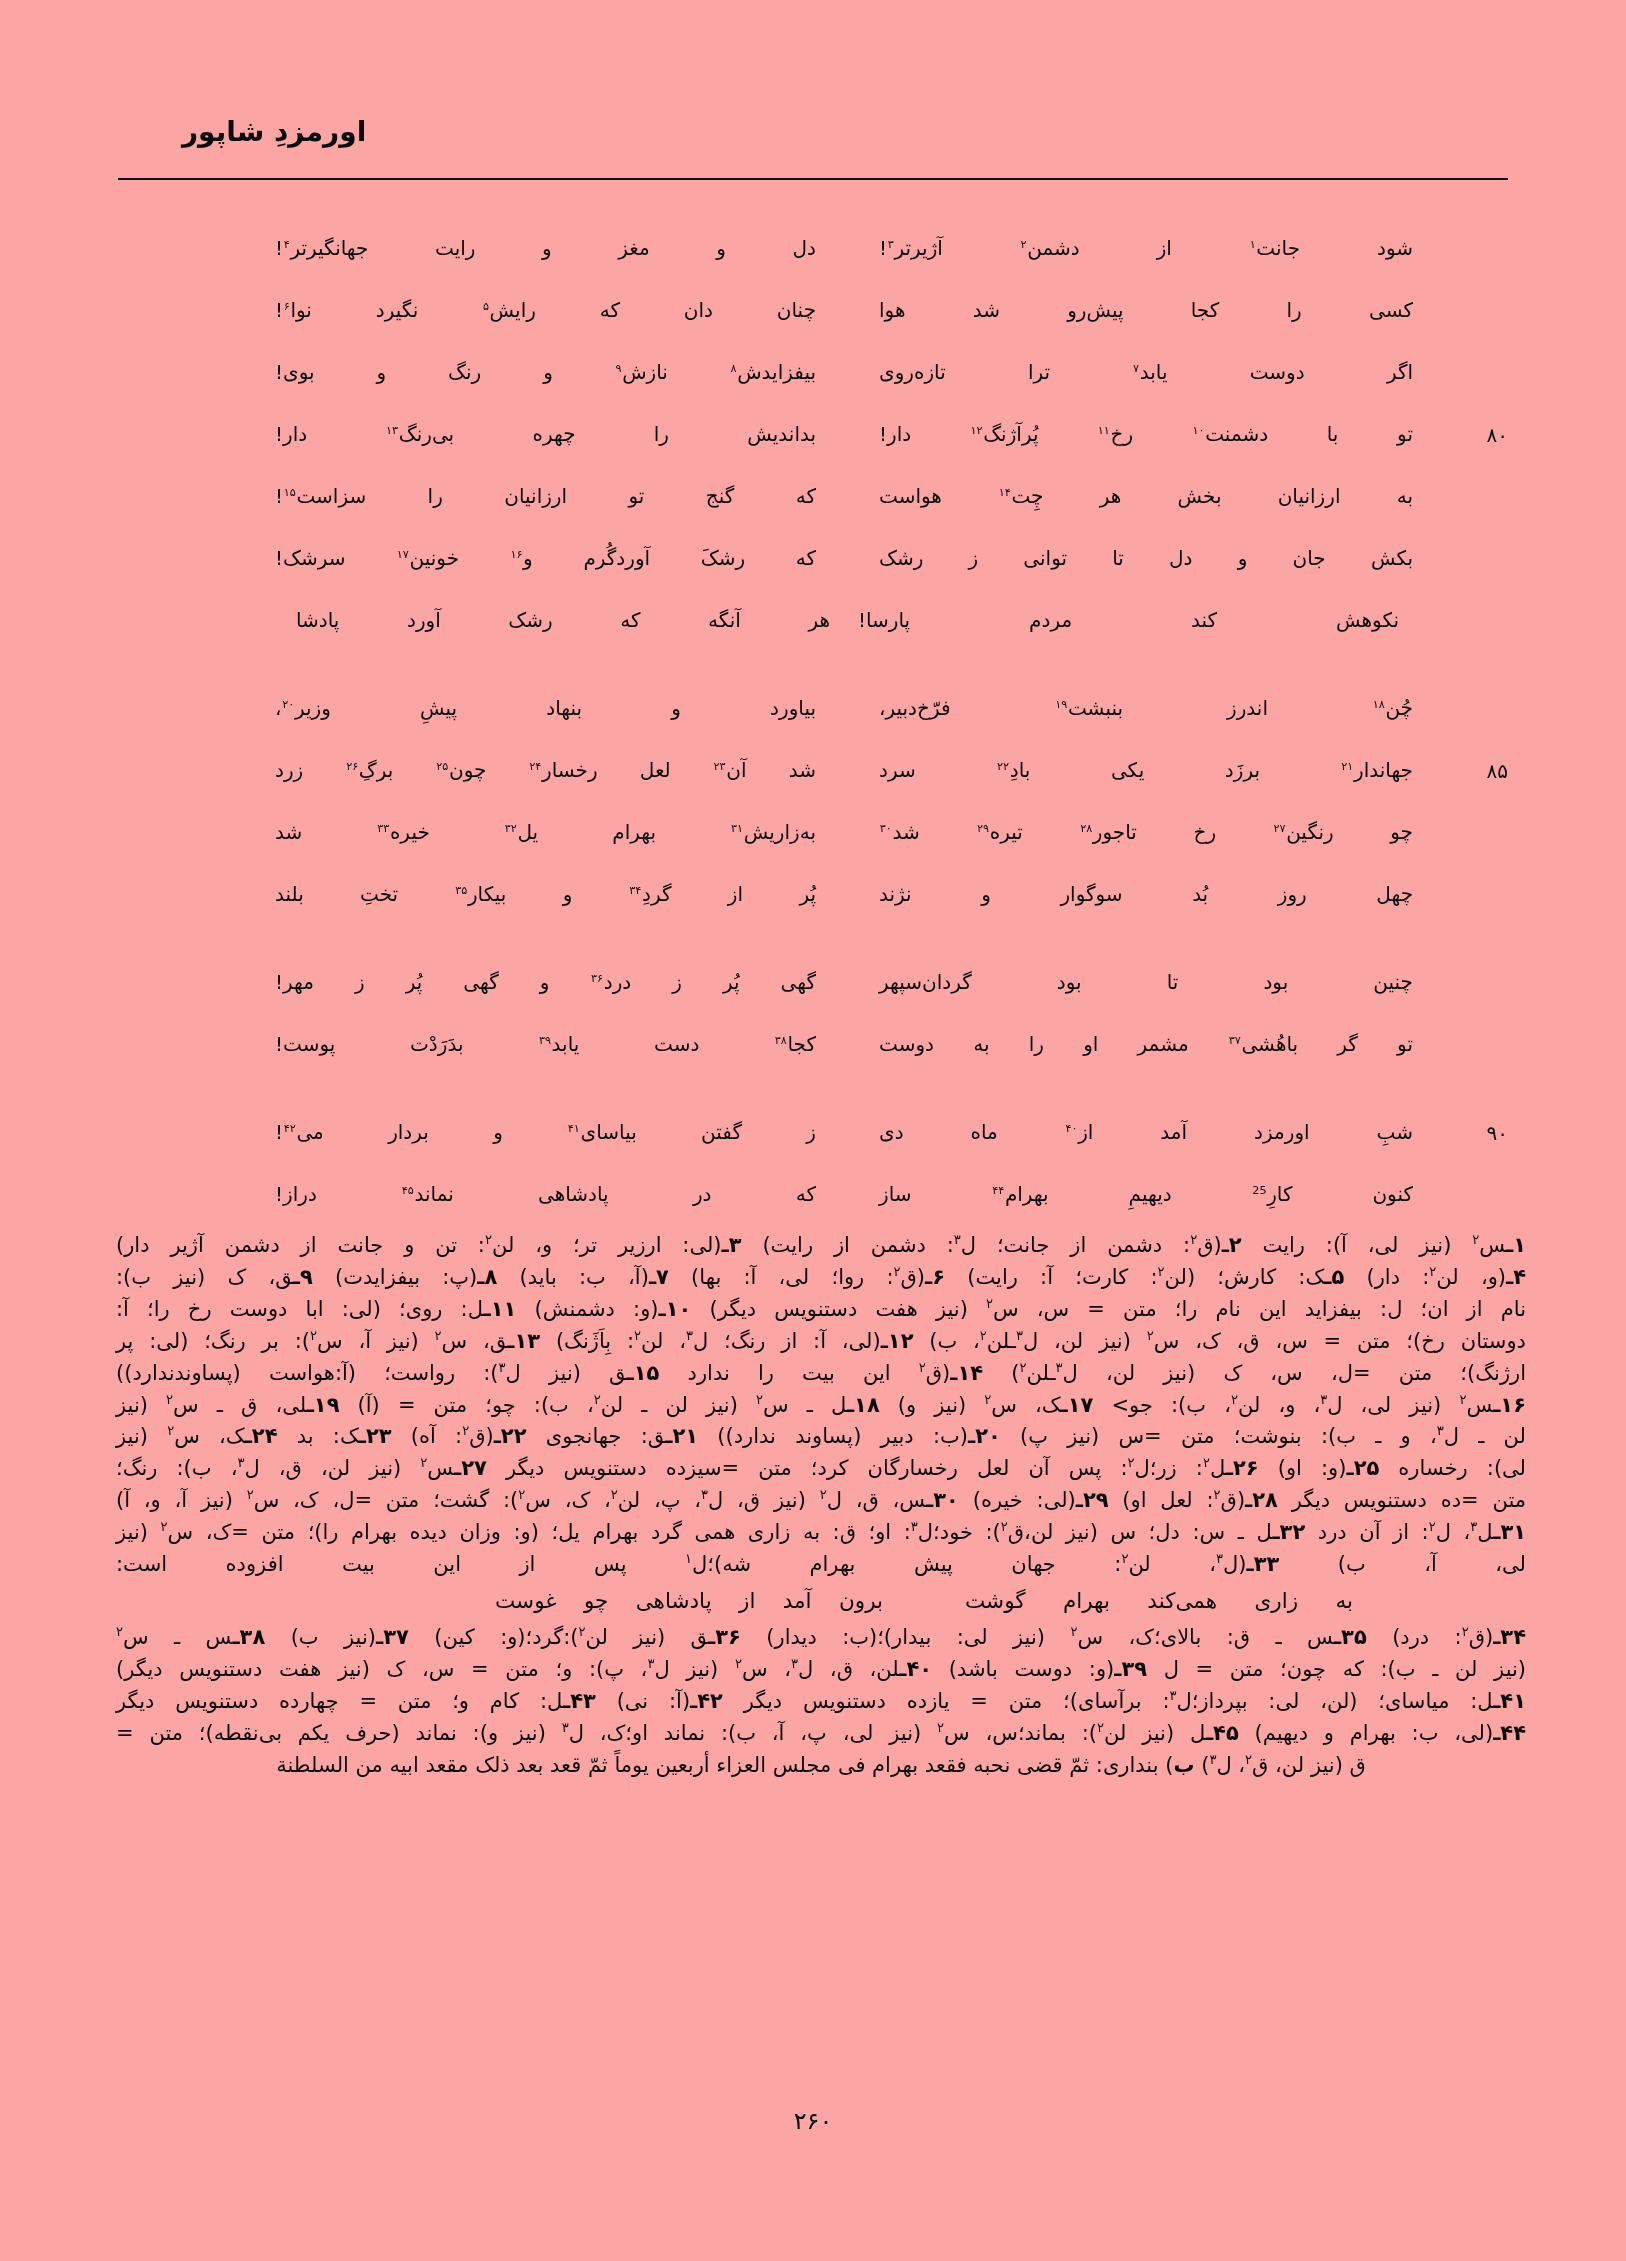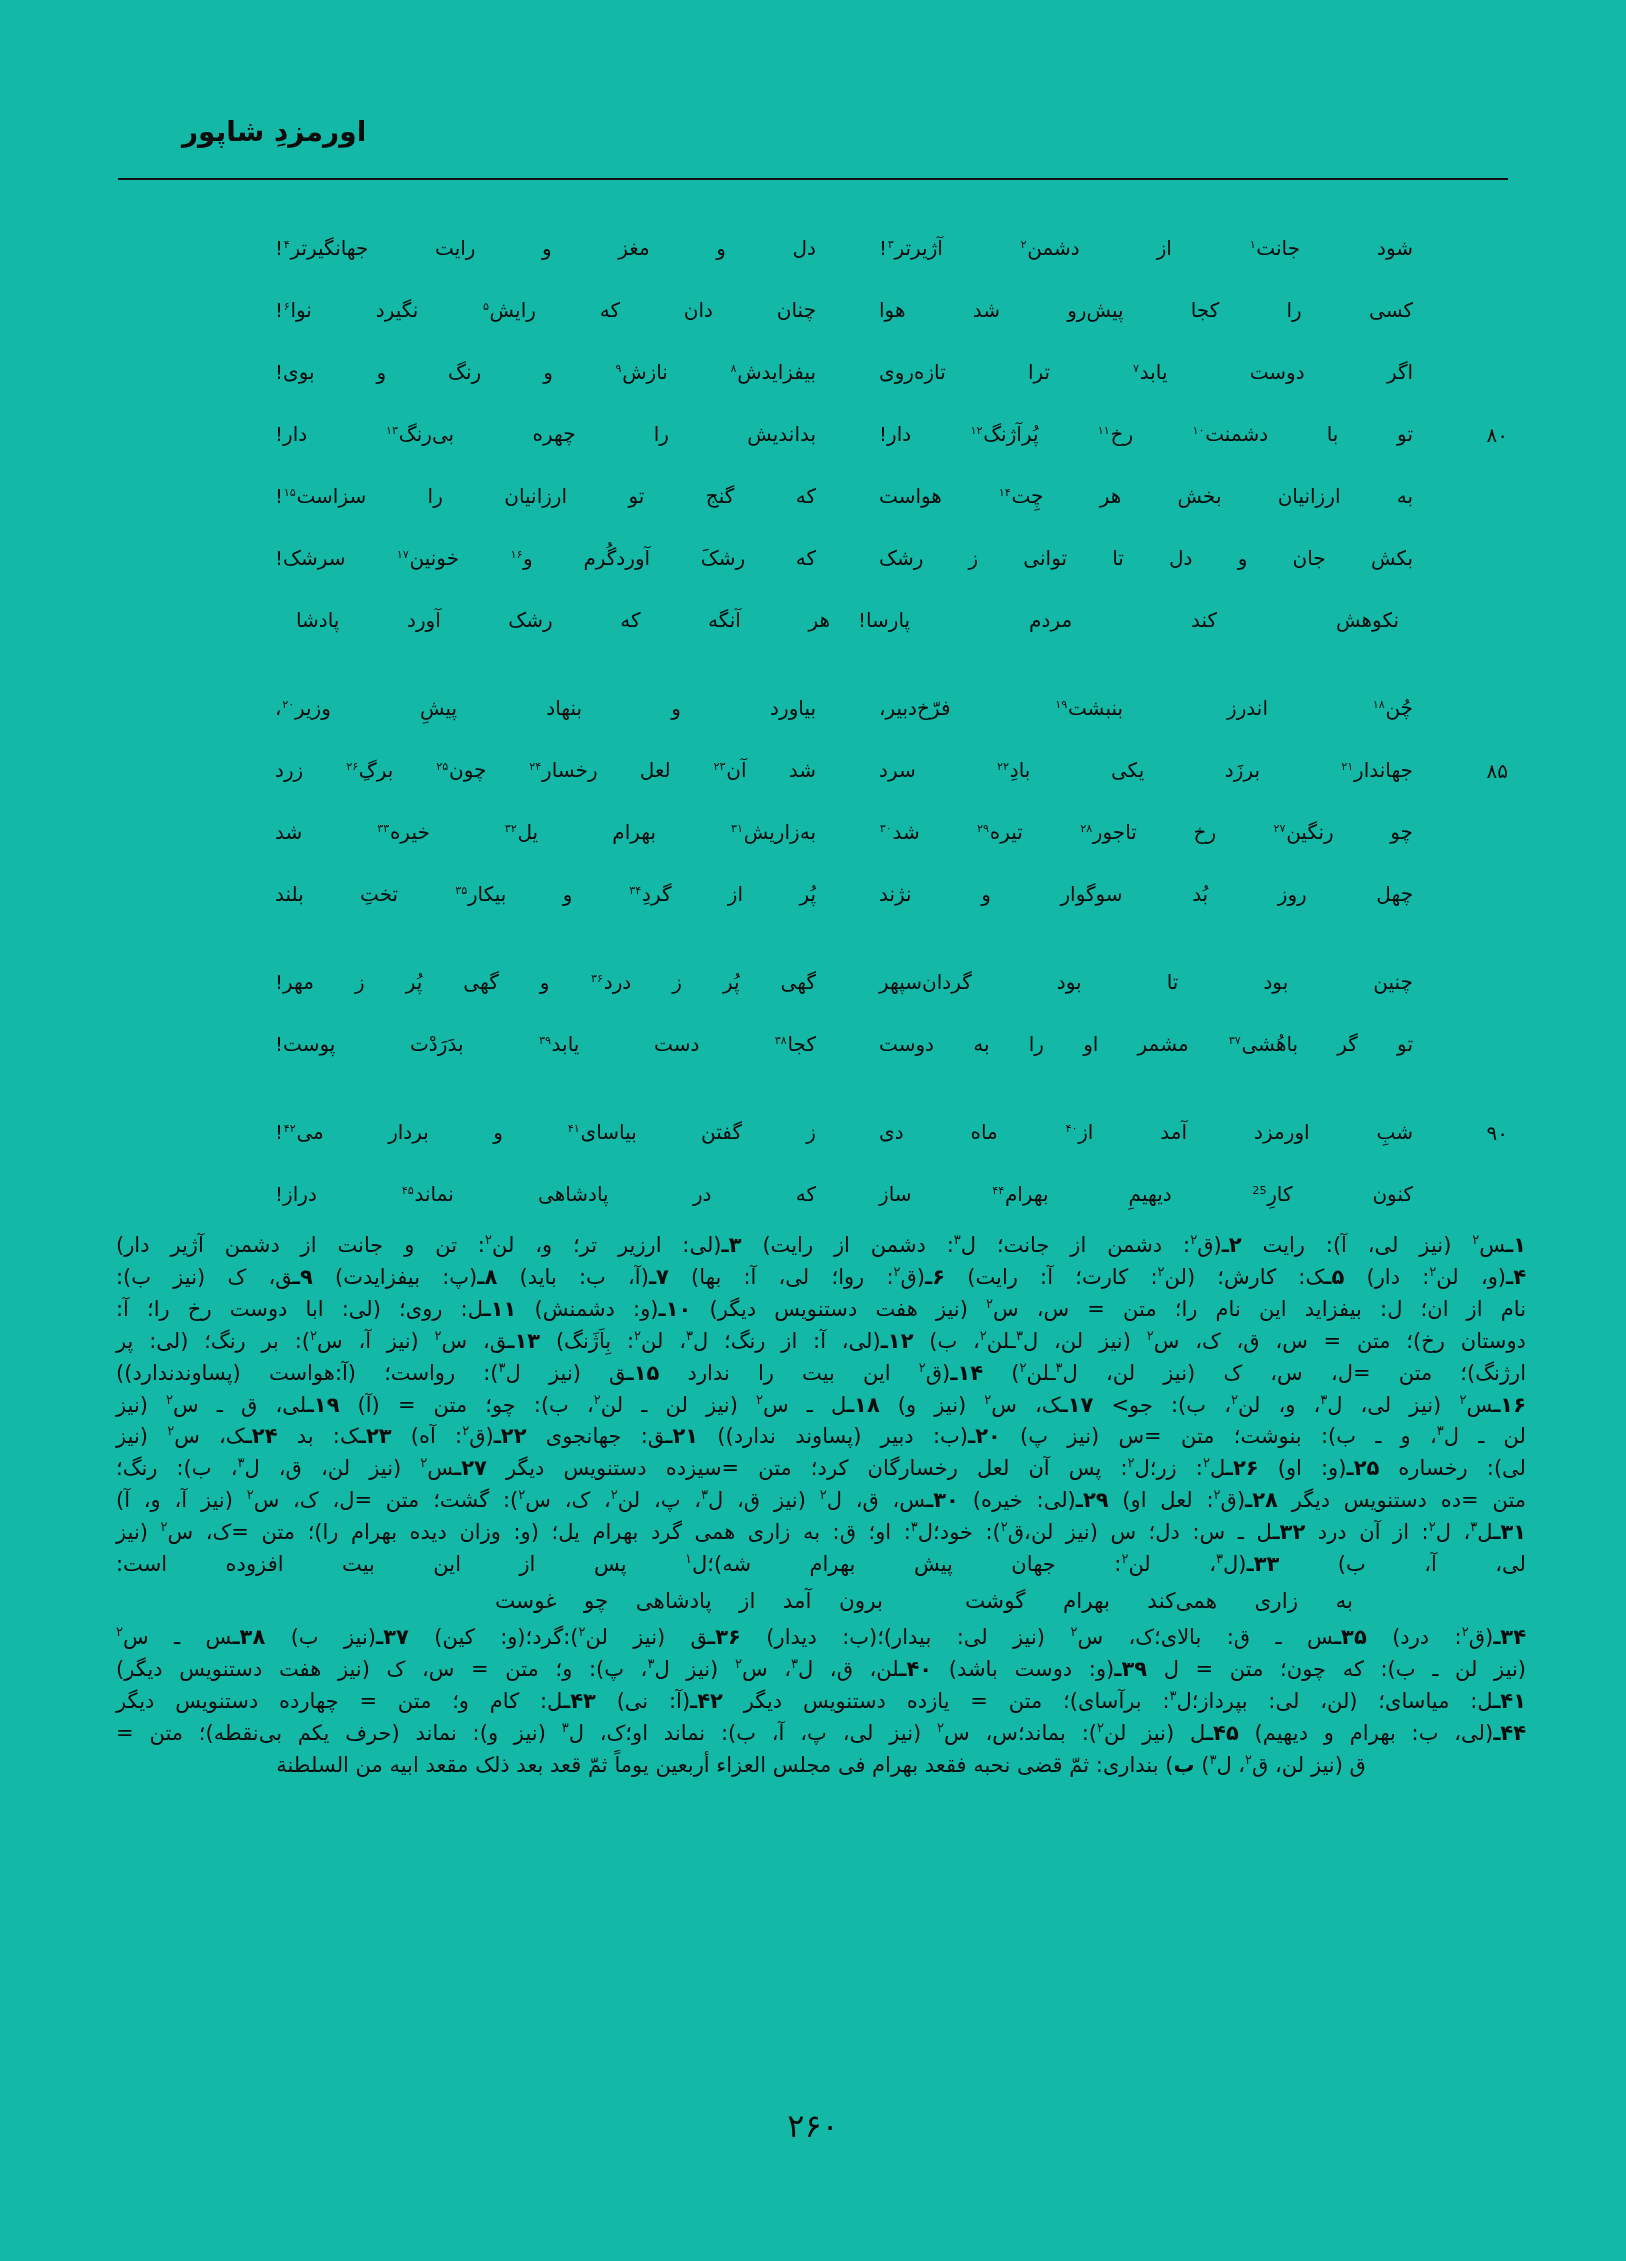--- a/index.html
+++ b/index.html
@@ -12,21 +12,21 @@
     width: 1626px;
     height: 2261px;
     position: relative;
     font-family: "DejaVu Sans", "Liberation Sans", sans-serif;
     color: #0b0b0b;
     overflow: hidden;
   }
   .page {
     position: absolute;
     inset: 0;
-    background: #14b8a6;
+    background: #fca5a5;
     text-decoration: underline;
   }
 
   
   .header-zone {
     position: absolute;
     top: 118px;
     right: 118px;
     left: 118px;
     height: 62px;
@@ -152,21 +152,21 @@
     direction: rtl;
   }
 
   
   .folio {
     position: absolute;
     left: 0;
     right: 0;
     top: 2107px;
     text-align: center;
-    font-size: 32px;
+    font-size: 24px;
     direction: rtl;
   }
 </style>
 </head>
 <body>
 
 <div class="page">
 
   <div class="header-zone">
     <div class="running-head">اورمزدِ شاپور</div>

